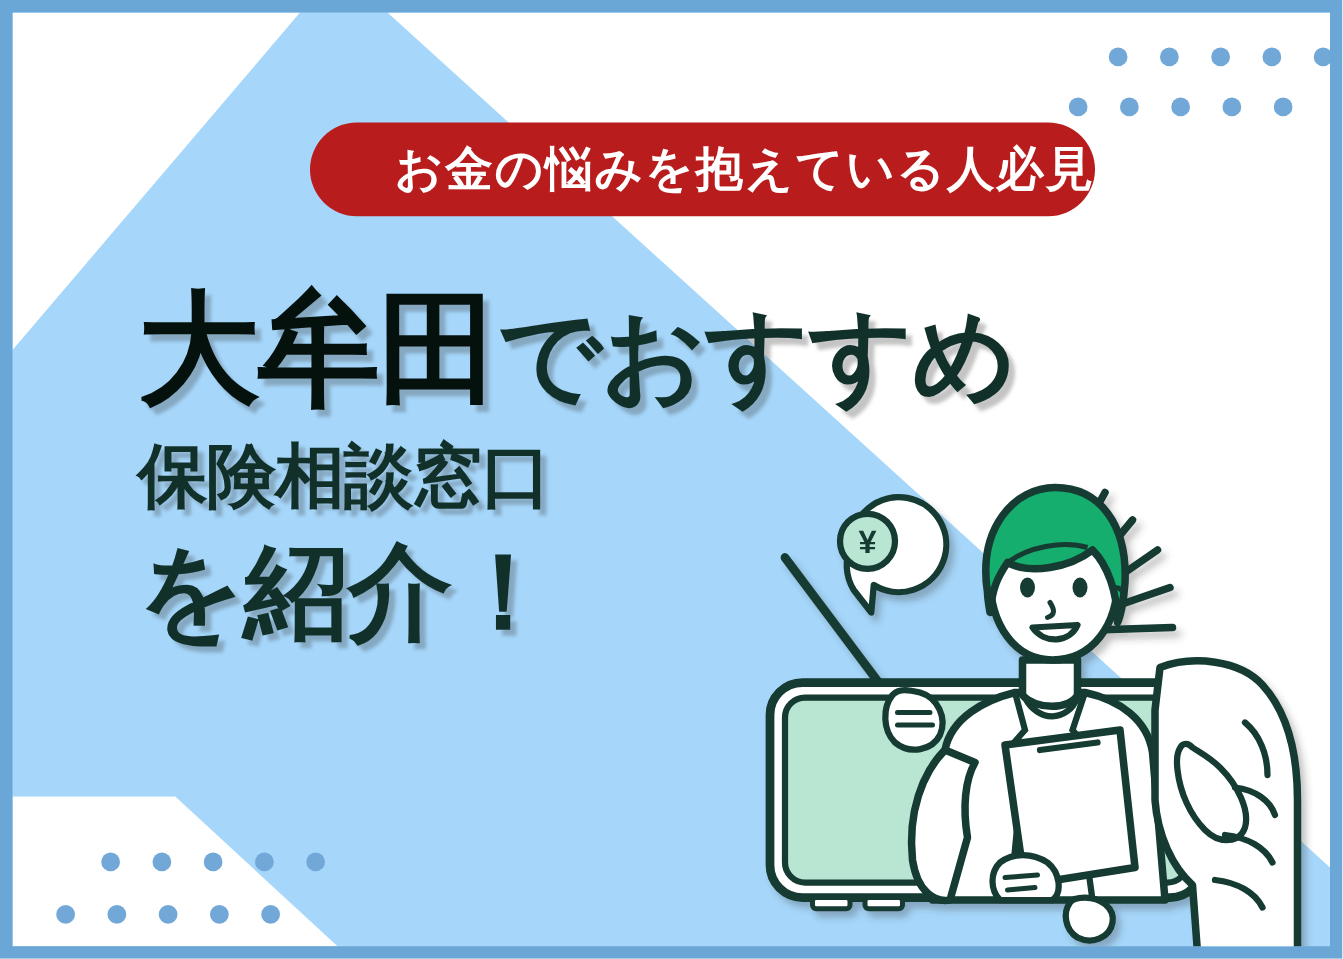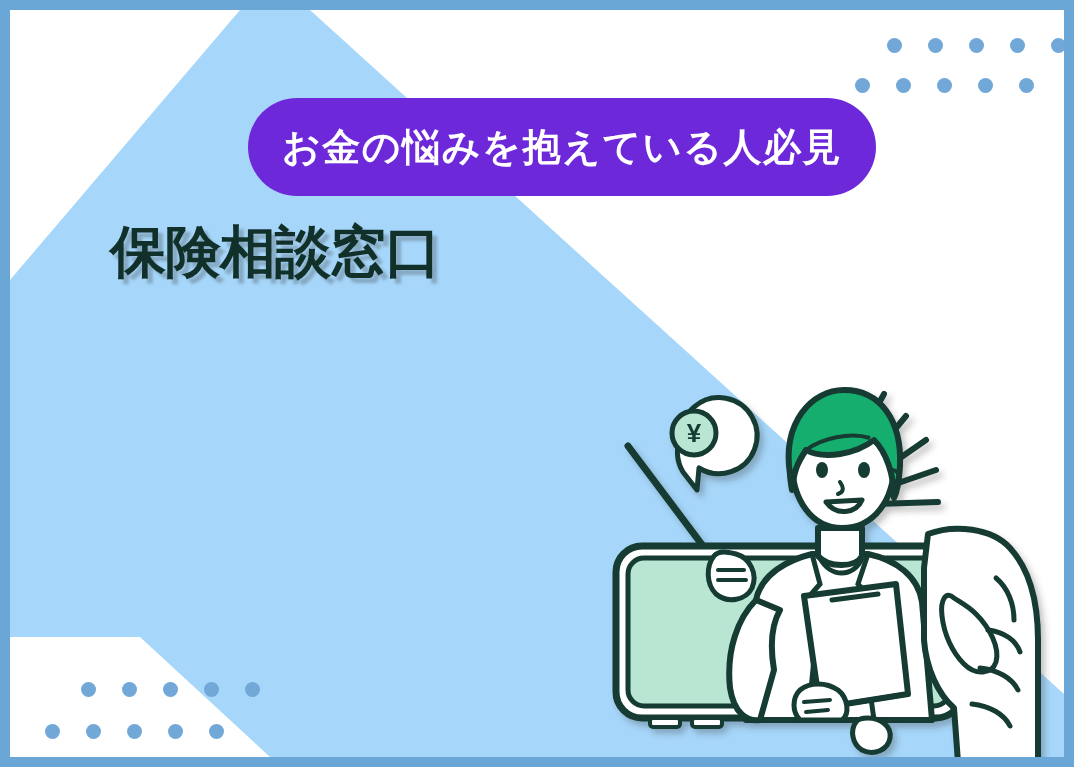--- a/index.html
+++ b/index.html
@@ -62,26 +62,26 @@
   }
   #dots-top { left: 845px; top: 28px; width: 200px; height: 60px; }
   #dots-bottom { left: 35px; top: 672px; width: 220px; height: 70px; }
 
   
   .pill {
     position: absolute;
     left: 238px;
     top: 88px;
     width: 628px;
-    height: 98px;
-    background: #6d28d9;
+    height: 75px;
+    background: #b91c1c;
     border-radius: 49px;
     display: flex;
     align-items: center;
-    justify-content: center;
+    justify-content: flex-end;
   }
   .pill-text {
     color: #ffffff;
     font-size: 38px;
     font-weight: bold;
     letter-spacing: 1.5px;
     white-space: nowrap;
   }
 
   
@@ -147,21 +147,25 @@
         <div class="dot" style="left: 82px; top: 42px; background: rgb(114, 168, 216);"></div>
         <div class="dot" style="left: 123px; top: 42px; background: rgb(114, 168, 216);"></div>
         <div class="dot" style="left: 164px; top: 42px; background: rgb(114, 168, 216);"></div>
       </div>
 
     <div class="pill">
       <span class="pill-text">お金の悩みを抱えている人必見</span>
     </div>
 
     <div class="headline">
+      <div class="hl-line hl-line-1">
+        <span class="hl-city">大牟田</span><span class="hl-rest">でおすすめ</span>
+      </div>
       <div class="hl-line hl-line-2">保険相談窓口</div>
+      <div class="hl-line hl-line-3">を紹介！</div>
     </div>
 
     <div class="illus">
       <svg width="470" height="390" viewBox="0 0 470 390" xmlns="http://www.w3.org/2000/svg">
         <defs>
           <filter id="softshadow" x="-30%" y="-30%" width="170%" height="170%">
             <feDropShadow dx="4" dy="5" stdDeviation="3" flood-color="#3a3a3a" flood-opacity="0.30"></feDropShadow>
           </filter>
         </defs>
 

